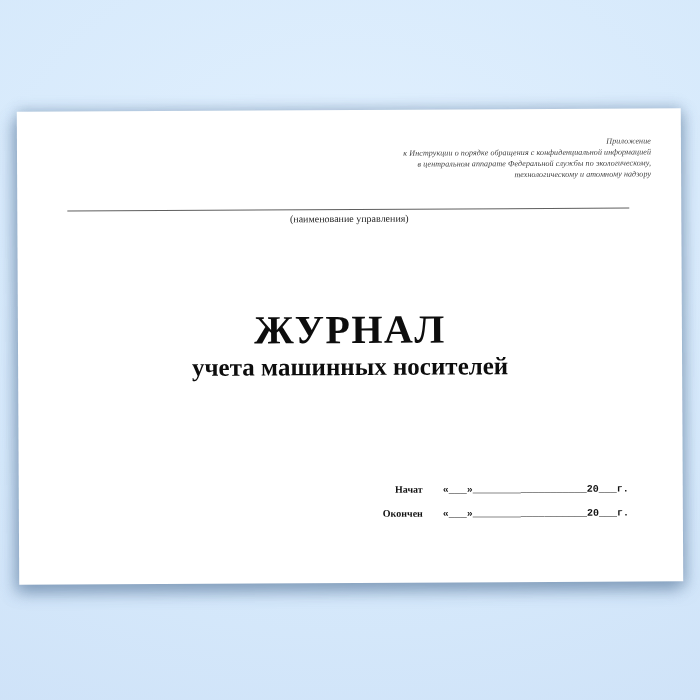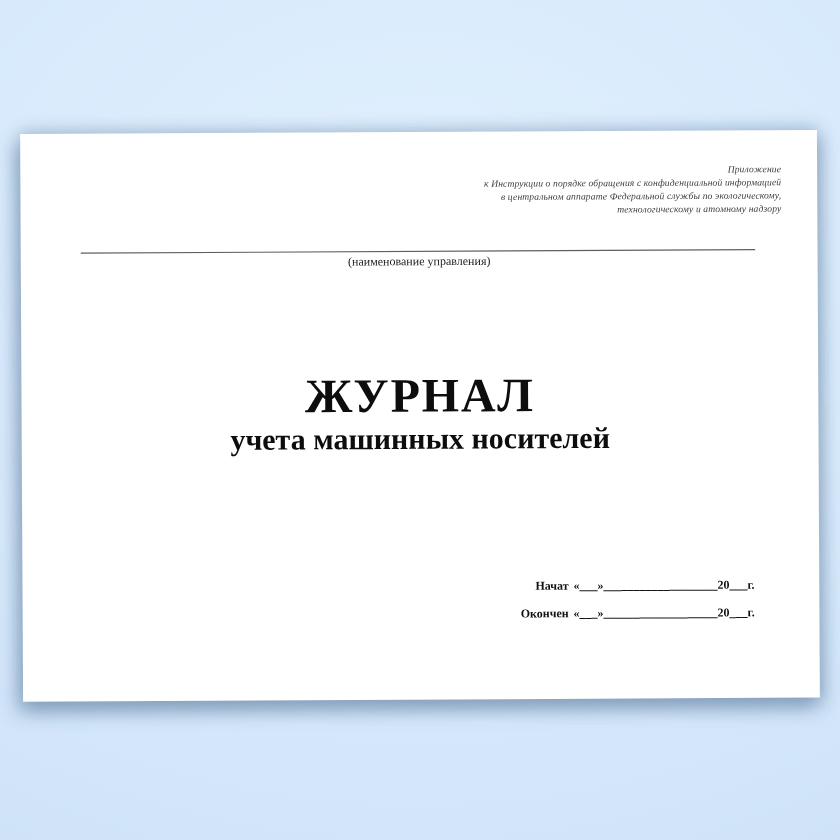--- a/index.html
+++ b/index.html
@@ -87,21 +87,22 @@
     top: 368px;
     right: 54px;
     text-align: right;
     font-weight: bold;
     font-size: 10px;
     line-height: 23px;
     color: #111111;
     white-space: nowrap;
   }
   .date-value {
-    margin-left: 4px;
+    margin-left: 20px;
+    font-family: Liberation Mono, monospace;
   }
 </style>
 </head>
 <body>
 
 <div class="paper">
 
   <div class="appendix">
     <div>Приложение</div>
     <div>к Инструкции о порядке обращения с конфиденциальной информацией</div>

